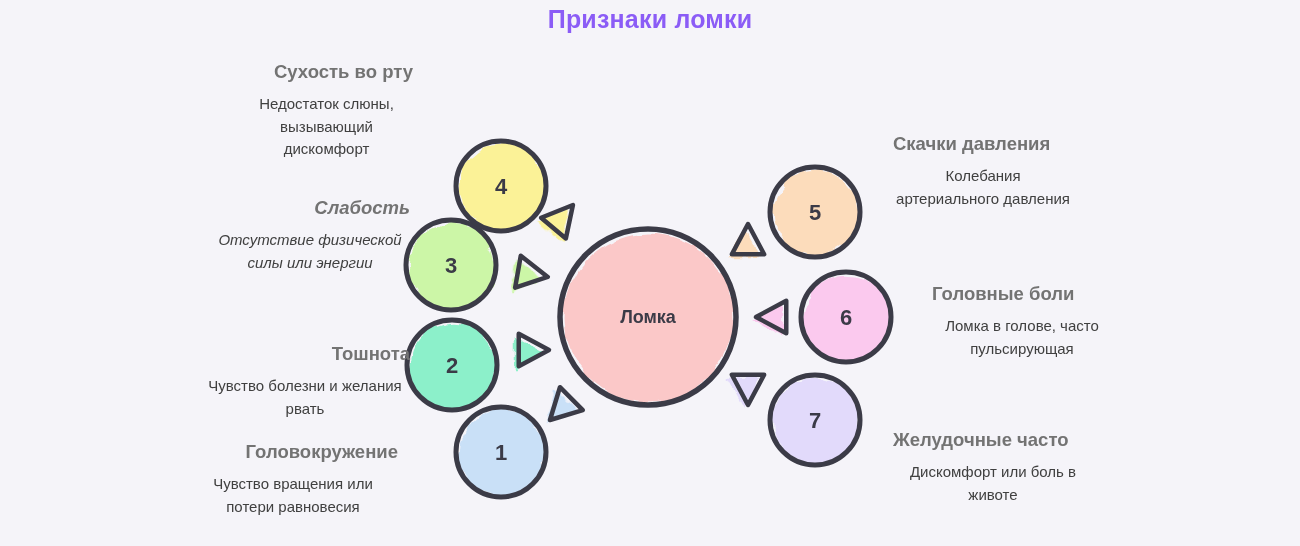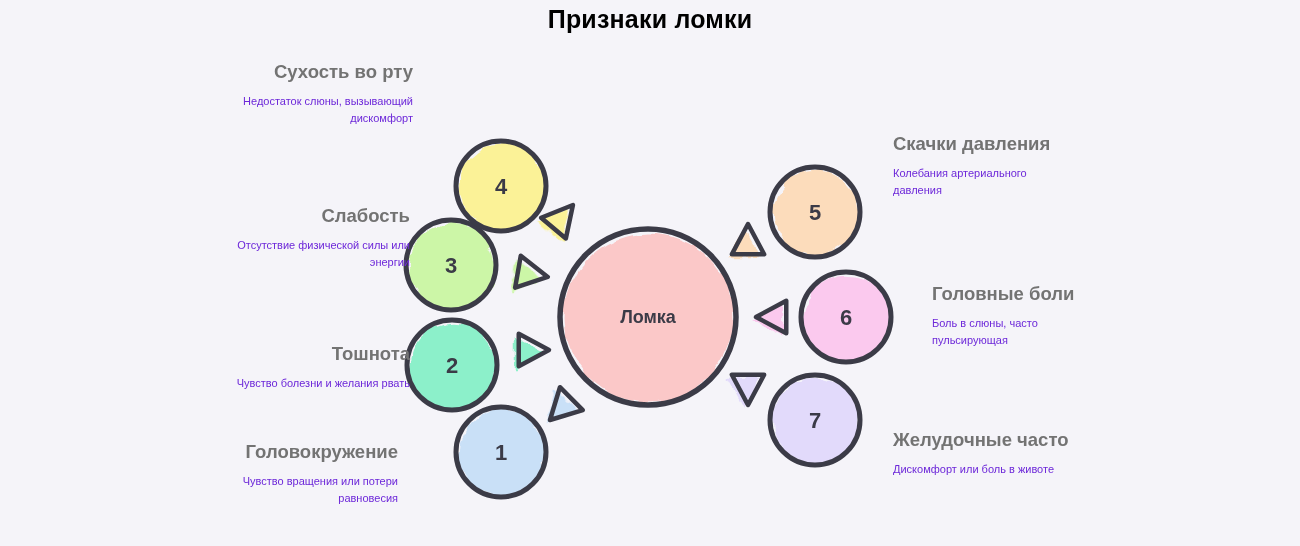--- a/index.html
+++ b/index.html
@@ -20,46 +20,47 @@
     height: 546px;
   }
   .chart-title {
     position: absolute;
     left: 0;
     top: 5px;
     width: 1300px;
     text-align: center;
     font-size: 25px;
     font-weight: bold;
-    color: #000000;
+    color: #8b5cf6;
     letter-spacing: 0.2px;
   }
   svg.stage {
     position: absolute;
     left: 0;
     top: 0;
     width: 1300px;
     height: 546px;
   }
   .label-block {
     position: absolute;
   }
   .label-title {
     font-size: 18.5px;
     font-weight: bold;
     color: #737373;
     line-height: 1.32;
     margin: 0;
   }
   .label-desc {
-    font-size: 11px;
+    font-size: 15px;
     font-weight: normal;
-    color: #6d28d9;
+    color: #404040;
     line-height: 1.5;
     margin: 9px 0 0 0;
+    text-align: center;
   }
   .align-right { text-align: right; }
   .align-left  { text-align: left; margin-top: 24px; }
 
   .bubble-num {
     font-size: 22px;
     font-weight: bold;
     fill: #3b3b47;
     font-family: "Liberation Sans", sans-serif;
   }
@@ -177,35 +178,35 @@
 
   <div id="labels-layer">
       <div class="label-block align-right" style="left: 188px; top: 440px; width: 210px;">
         <p class="label-title">Головокружение</p>
         <p class="label-desc">Чувство вращения или потери равновесия</p>
       </div>
       <div class="label-block align-right" style="left: 200px; top: 342px; width: 210px;">
         <p class="label-title">Тошнота</p>
         <p class="label-desc">Чувство болезни и желания рвать</p>
       </div>
-      <div class="label-block align-right" style="left: 210px; top: 204px; width: 200px;">
+      <div class="label-block align-right" style="left: 210px; top: 196px; width: 200px; font-style: italic;">
         <p class="label-title">Слабость</p>
         <p class="label-desc">Отсутствие физической силы или энергии</p>
       </div>
       <div class="label-block align-right" style="left: 240px; top: 60px; width: 173px;">
         <p class="label-title">Сухость во рту</p>
         <p class="label-desc">Недостаток слюны, вызывающий дискомфорт</p>
       </div>
       <div class="label-block align-left" style="left: 893px; top: 108px; width: 180px;">
         <p class="label-title">Скачки давления</p>
         <p class="label-desc">Колебания артериального давления</p>
       </div>
       <div class="label-block align-left" style="left: 932px; top: 258px; width: 180px;">
         <p class="label-title">Головные боли</p>
-        <p class="label-desc">Боль в слюны, часто пульсирующая</p>
+        <p class="label-desc">Ломка в голове, часто пульсирующая</p>
       </div>
       <div class="label-block align-left" style="left: 893px; top: 404px; width: 200px;">
         <p class="label-title">Желудочные часто</p>
         <p class="label-desc">Дискомфорт или боль в животе</p>
       </div>
     </div>
 
 </div>
 
 </body></html>

